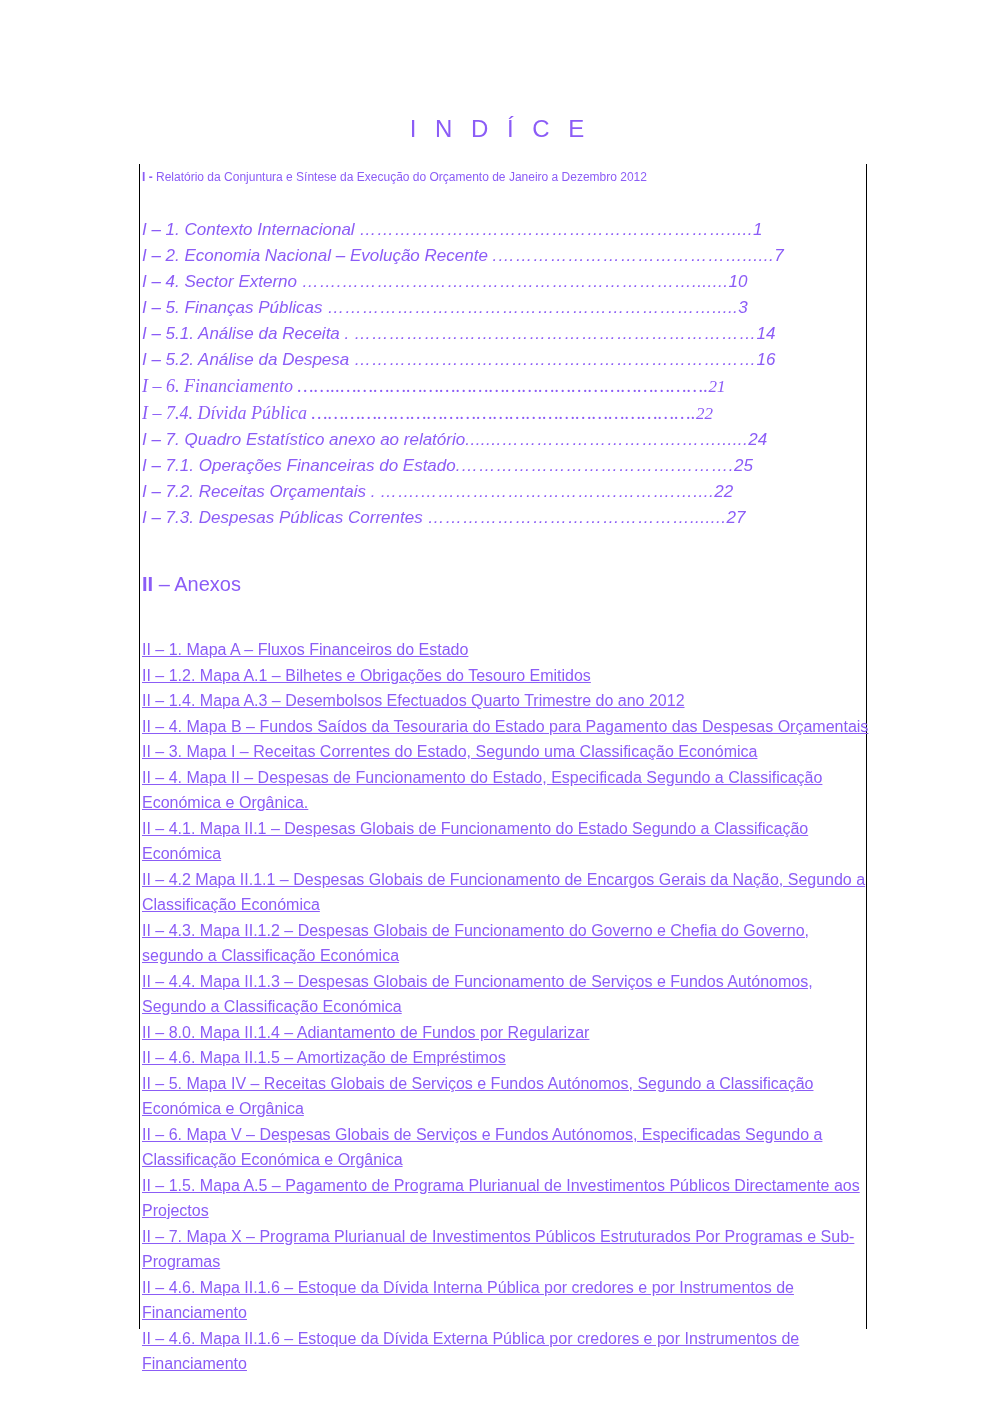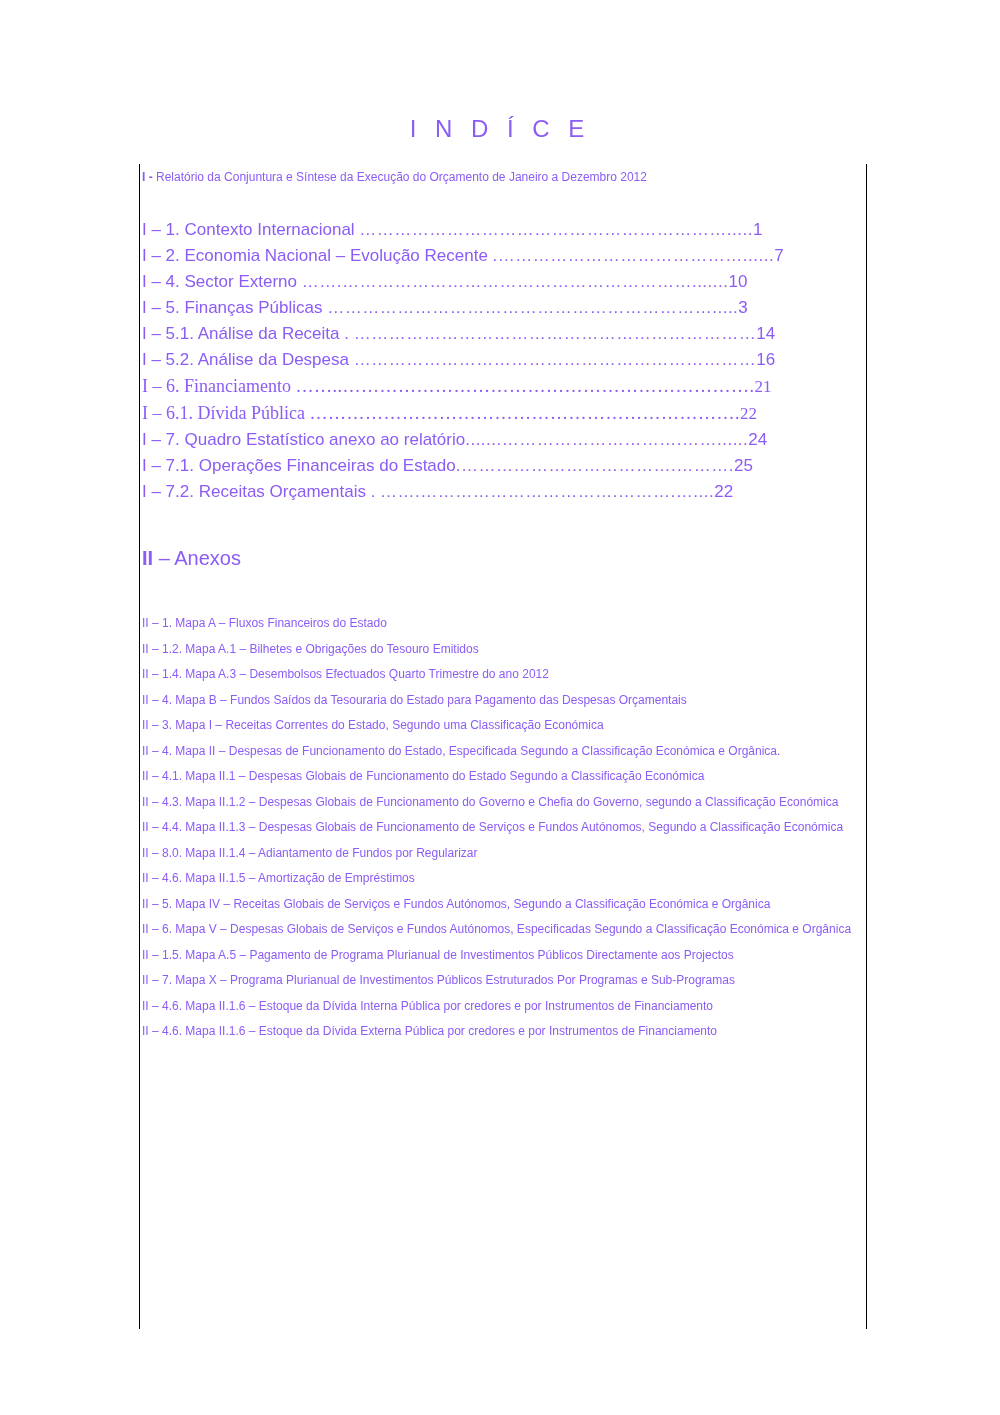--- a/index.html
+++ b/index.html
@@ -64,40 +64,42 @@
   .toc-list {
     list-style: none;
     margin: 0;
     padding: 0 0 0 2px;
   }
   .toc-entry {
     font-size: 17px;
     line-height: 26px;
     white-space: nowrap;
     display: block;
+    font-style: italic;
   }
   .toc-entry .leader {
     letter-spacing: 0.5px;
   }
   .toc-entry .pg {
     font-size: 17px;
   }
   .serif {
     font-family: "Liberation Serif", serif;
     font-size: 18px;
   }
   .annex-list {
     list-style: none;
     margin: 0;
     padding: 0 0 0 2px;
   }
   .annex-entry {
-    font-size: 12px;
+    font-size: 16px;
     line-height: 25.5px;
     display: block;
+    text-decoration: underline;
   }
   .section-label {
     font-size: 20px;
     line-height: 26px;
     padding-left: 2px;
   }
   .section-label .bold { font-weight: 700; }
 </style>
 </head>
 <body>
@@ -118,42 +120,44 @@
     <div class="spacer-lg"></div>
 
     <ul class="toc-list" id="toc-list">
         <li class="toc-entry"><span>I – 1. Contexto Internacional  </span><span class="leader">……………………………………………………….....</span><span class="pg">1</span></li>
         <li class="toc-entry"><span>I – 2. Economia Nacional – Evolução Recente </span><span class="leader">.……………………………………......</span><span class="pg">7</span></li>
         <li class="toc-entry"><span>I – 4. Sector Externo  </span><span class="leader">…….…………………………………………………….......</span><span class="pg">10</span></li>
         <li class="toc-entry"><span>I – 5. Finanças Públicas </span><span class="leader">………………………………………………………….....</span><span class="pg">3</span></li>
         <li class="toc-entry"><span>I – 5.1. Análise da Receita . </span><span class="leader">……………………………………………………………</span><span class="pg">14</span></li>
         <li class="toc-entry"><span>I – 5.2. Análise da Despesa </span><span class="leader">……………………………………………………………</span><span class="pg">16</span></li>
         <li class="toc-entry serif"><span>I – 6. Financiamento </span><span class="leader">……..………………………………………………………….</span><span class="pg">21</span></li>
-        <li class="toc-entry serif"><span>I – 6.1. Dívida Pública </span><span class="leader">…………………………………………………………….</span><span class="pg">22</span></li>
+        <li class="toc-entry serif"><span>I – 7.4. Dívida Pública </span><span class="leader">…………………………………………………………….</span><span class="pg">22</span></li>
         <li class="toc-entry"><span>I – 7. Quadro Estatístico anexo ao relatório</span><span class="leader">.......………………………….……......</span><span class="pg">24</span></li>
         <li class="toc-entry"><span>I – 7.1. Operações Financeiras do Estado</span><span class="leader">.……………………………….……….</span><span class="pg">25</span></li>
         <li class="toc-entry"><span>I – 7.2. Receitas Orçamentais . </span><span class="leader">…….…………………………….……….…....</span><span class="pg">22</span></li>
+        <li class="toc-entry"><span>I – 7.3. Despesas Públicas Correntes  </span><span class="leader">……………………………………….......</span><span class="pg">27</span></li>
       </ul>
 
     <div class="spacer-md"></div>
 
     <p class="section-label">
       <span class="bold">II</span><span> – Anexos</span>
     </p>
 
     <div class="spacer-md"></div>
 
     <ul class="annex-list" id="annex-list">
         <li class="annex-entry">II – 1. Mapa A – Fluxos Financeiros do Estado</li>
         <li class="annex-entry">II – 1.2. Mapa A.1 – Bilhetes e Obrigações do Tesouro Emitidos</li>
         <li class="annex-entry">II – 1.4. Mapa A.3 – Desembolsos Efectuados Quarto Trimestre do ano 2012</li>
         <li class="annex-entry">II – 4. Mapa B – Fundos Saídos da Tesouraria do Estado para Pagamento das Despesas Orçamentais</li>
         <li class="annex-entry">II – 3. Mapa I – Receitas Correntes do Estado, Segundo uma Classificação Económica</li>
         <li class="annex-entry">II – 4. Mapa II – Despesas de Funcionamento do Estado, Especificada Segundo a Classificação Económica e Orgânica.</li>
         <li class="annex-entry">II – 4.1. Mapa II.1 – Despesas Globais de Funcionamento do Estado Segundo a Classificação Económica</li>
+        <li class="annex-entry">II – 4.2 Mapa II.1.1 – Despesas Globais de Funcionamento de Encargos Gerais da Nação, Segundo a Classificação Económica</li>
         <li class="annex-entry">II – 4.3. Mapa II.1.2 – Despesas Globais de Funcionamento do Governo e Chefia do Governo, segundo a Classificação Económica</li>
         <li class="annex-entry">II – 4.4. Mapa II.1.3 – Despesas Globais de Funcionamento de Serviços e Fundos Autónomos, Segundo a Classificação Económica</li>
         <li class="annex-entry">II – 8.0. Mapa II.1.4 – Adiantamento de Fundos por Regularizar</li>
         <li class="annex-entry">II – 4.6. Mapa II.1.5 – Amortização de Empréstimos</li>
         <li class="annex-entry">II – 5. Mapa IV – Receitas Globais de Serviços e Fundos Autónomos, Segundo a Classificação Económica e Orgânica</li>
         <li class="annex-entry">II – 6. Mapa V – Despesas Globais de Serviços e Fundos Autónomos, Especificadas Segundo a Classificação Económica e Orgânica</li>
         <li class="annex-entry">II – 1.5. Mapa A.5 – Pagamento de Programa Plurianual de Investimentos Públicos Directamente aos Projectos</li>
         <li class="annex-entry">II – 7. Mapa X – Programa Plurianual de Investimentos Públicos Estruturados Por Programas e Sub-Programas</li>
         <li class="annex-entry">II – 4.6. Mapa II.1.6 – Estoque da Dívida Interna Pública por credores e por Instrumentos de Financiamento</li>
         <li class="annex-entry">II – 4.6. Mapa II.1.6 – Estoque da Dívida Externa Pública por credores e por Instrumentos de Financiamento</li>

